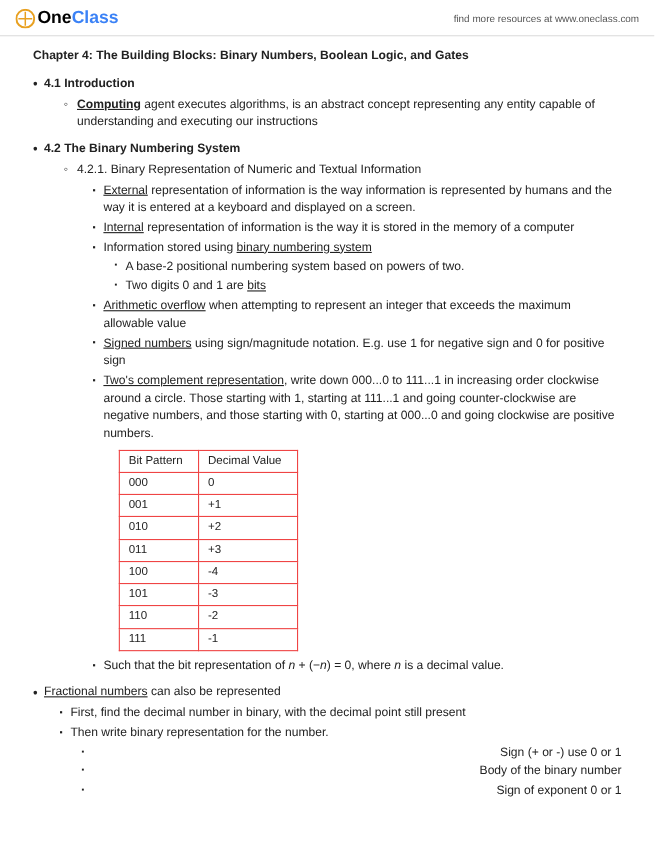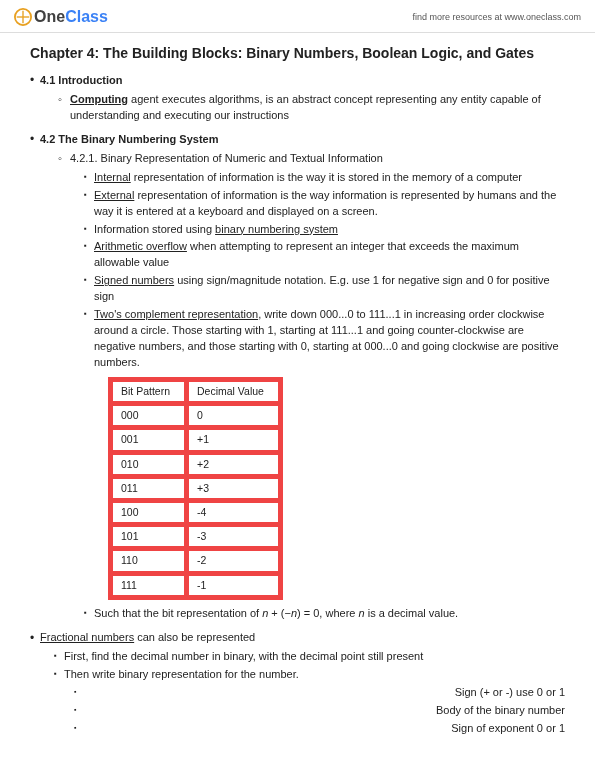--- a/index.html
+++ b/index.html
@@ -21,39 +21,39 @@
       padding: 8px 14px 6px 14px;
       border-bottom: 1px solid #ddd;
     }
     .logo {
       display: flex;
       align-items: center;
       font-size: 16px;
       font-weight: bold;
       color: #333;
     }
-    .logo .one { color: #404040; }
+    .logo .one { color: #000000; }
     .logo .class { color: #3b82f6; }
     .logo-icon {
       width: 18px;
       height: 18px;
       margin-right: 2px;
     }
     .header-tagline {
       font-size: 9px;
       color: #555;
     }
 
     
     .content {
       padding: 12px 30px 16px 30px;
     }
 
     .chapter-title {
-      font-size: 14px;
+      font-size: 11px;
       font-weight: bold;
       margin-bottom: 12px;
     }
 
     ul.main-list {
       list-style: none;
       padding: 0;
     }
     ul.main-list > li {
       margin-bottom: 8px;
@@ -147,21 +147,21 @@
     .underline { text-decoration: underline; }
     .bold { font-weight: bold; }
 
     
     .bit-table {
       border-collapse: collapse;
       margin: 6px 0 6px 14px;
       font-size: 10.5px;
     }
     .bit-table th, .bit-table td {
-      border: 5px solid #ef4444;
+      border: 1px solid #ef4444;
       padding: 2px 14px 2px 8px;
       text-align: left;
     }
     .bit-table th {
       background: #fff;
       font-weight: normal;
     }
 
     .math-inline {
       font-style: italic;
@@ -204,29 +204,35 @@
     </li>
 
     <li>
       <span class="section-label line-text">4.2 The Binary Numbering System</span>
       <ul class="sub-list">
         <li class="line-text">
           <span>4.2.1. Binary Representation of Numeric and Textual Information</span>
           <ul class="bullet-list">
 
             <li class="line-text">
+              <span class="underline">External</span><span> representation of information is the way information is represented by humans and the way it is entered at a keyboard and displayed on a screen.</span>
+            </li>
+
+            <li class="line-text">
               <span class="underline">Internal</span><span> representation of information is the way it is stored in the memory of a computer</span>
             </li>
 
             <li class="line-text">
-              <span class="underline">External</span><span> representation of information is the way information is represented by humans and the way it is entered at a keyboard and displayed on a screen.</span>
-            </li>
-
-            <li class="line-text">
               <span>Information stored using </span><span class="underline">binary numbering system</span>
+              <ul class="bullet-list2">
+                <li class="line-text">A base-2 positional numbering system based on powers of two.</li>
+                <li class="line-text">
+                  <span>Two digits 0 and 1 are </span><span class="underline">bits</span>
+                </li>
+              </ul>
             </li>
 
             <li class="line-text">
               <span class="underline">Arithmetic overflow</span><span> when attempting to represent an integer that exceeds the maximum allowable value</span>
             </li>
 
             <li class="line-text">
               <span class="underline">Signed numbers</span><span> using sign/magnitude notation. E.g. use 1 for negative sign and 0 for positive sign</span>
             </li>
 

